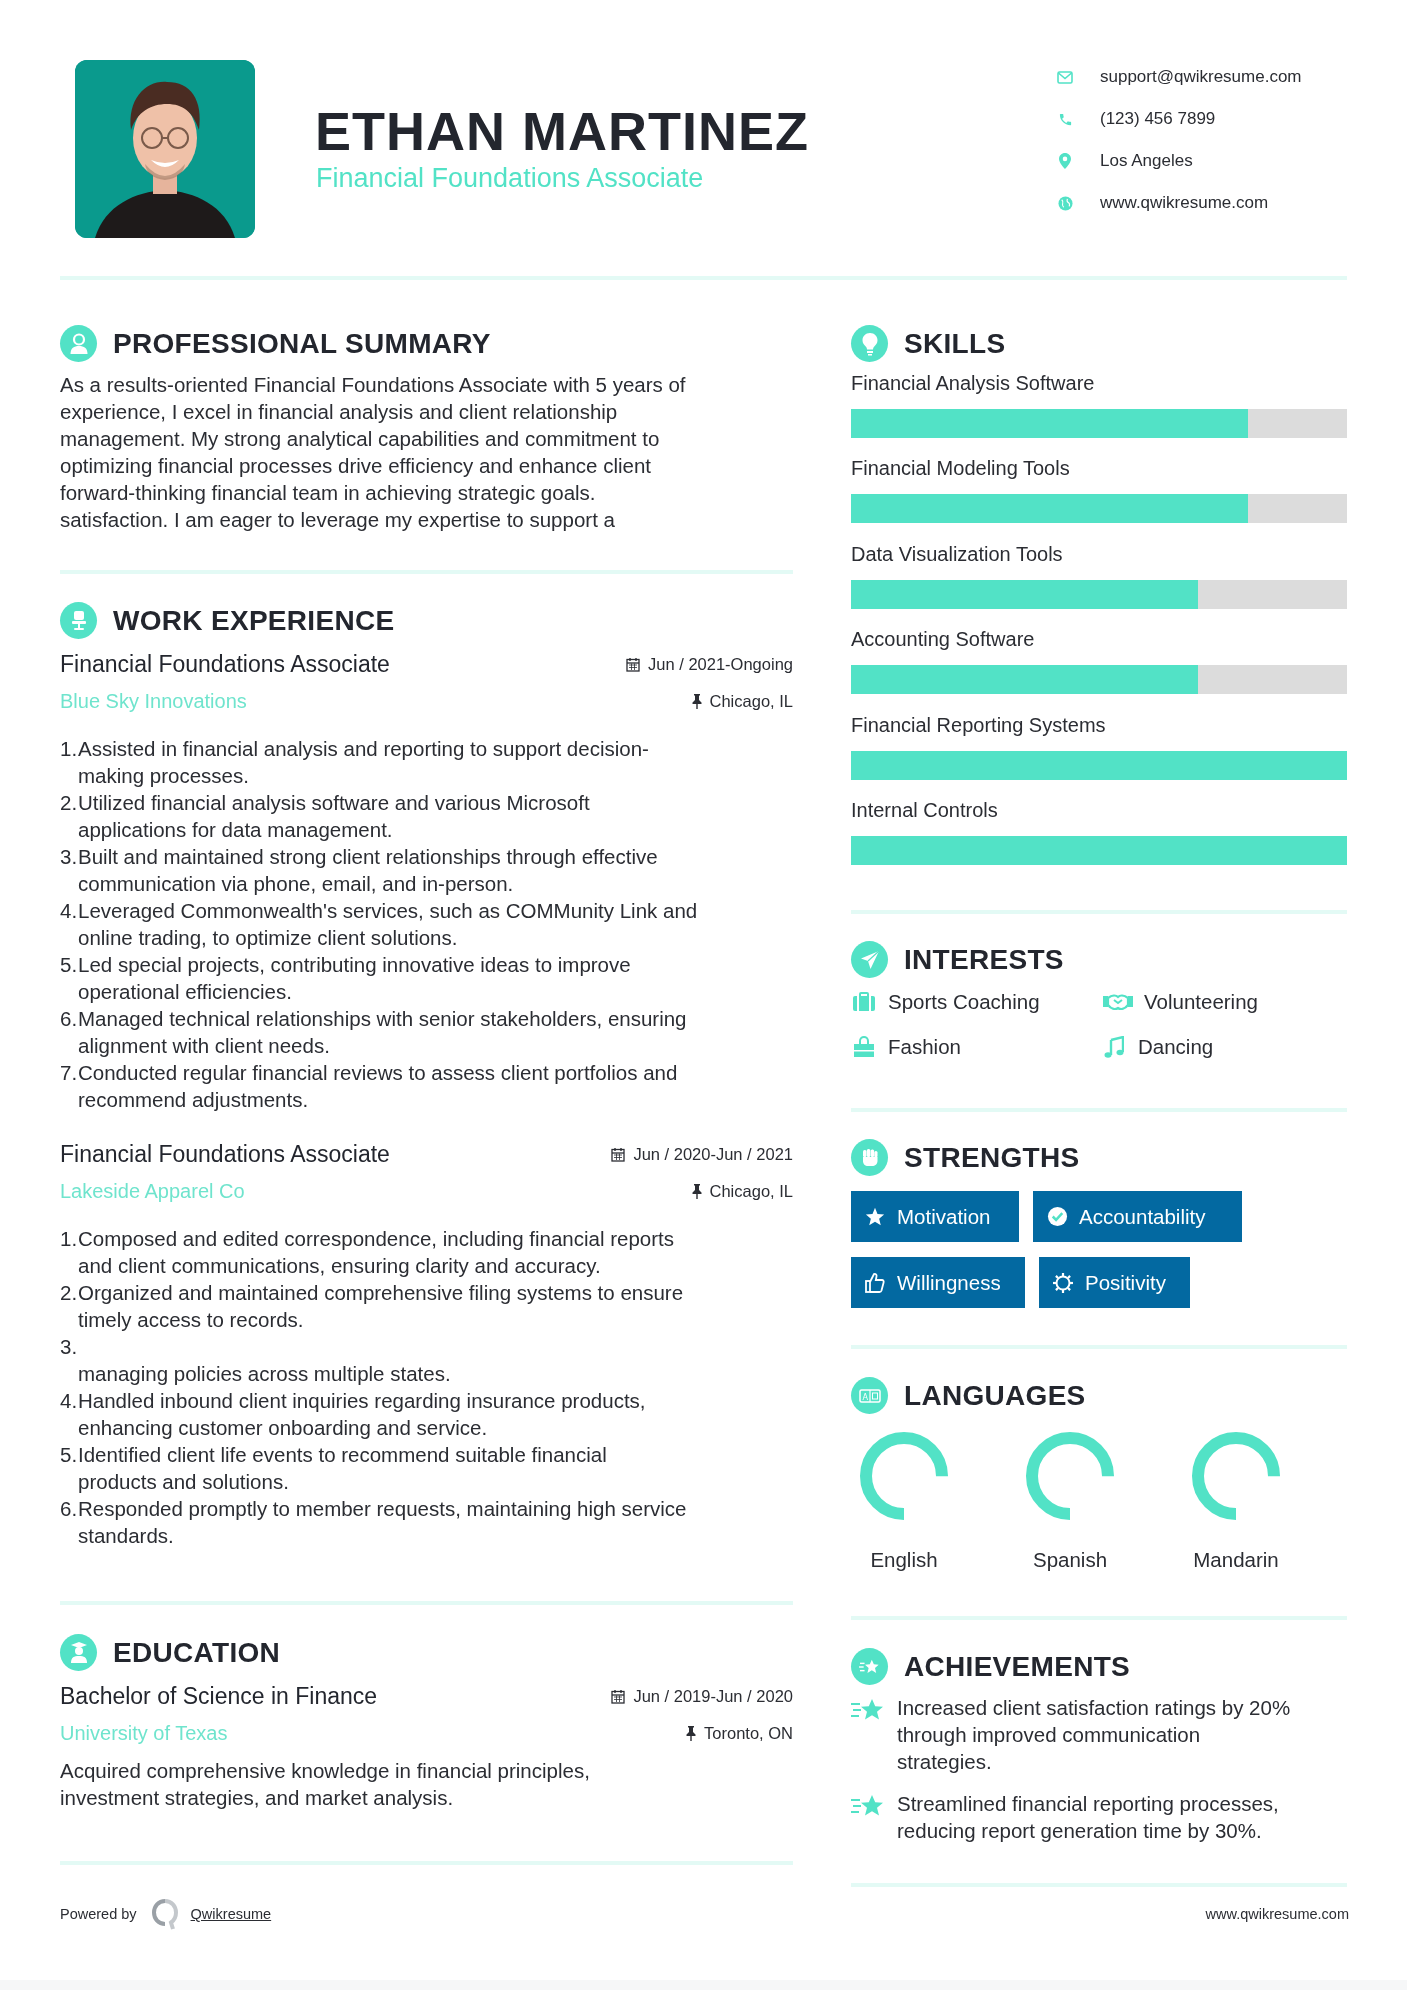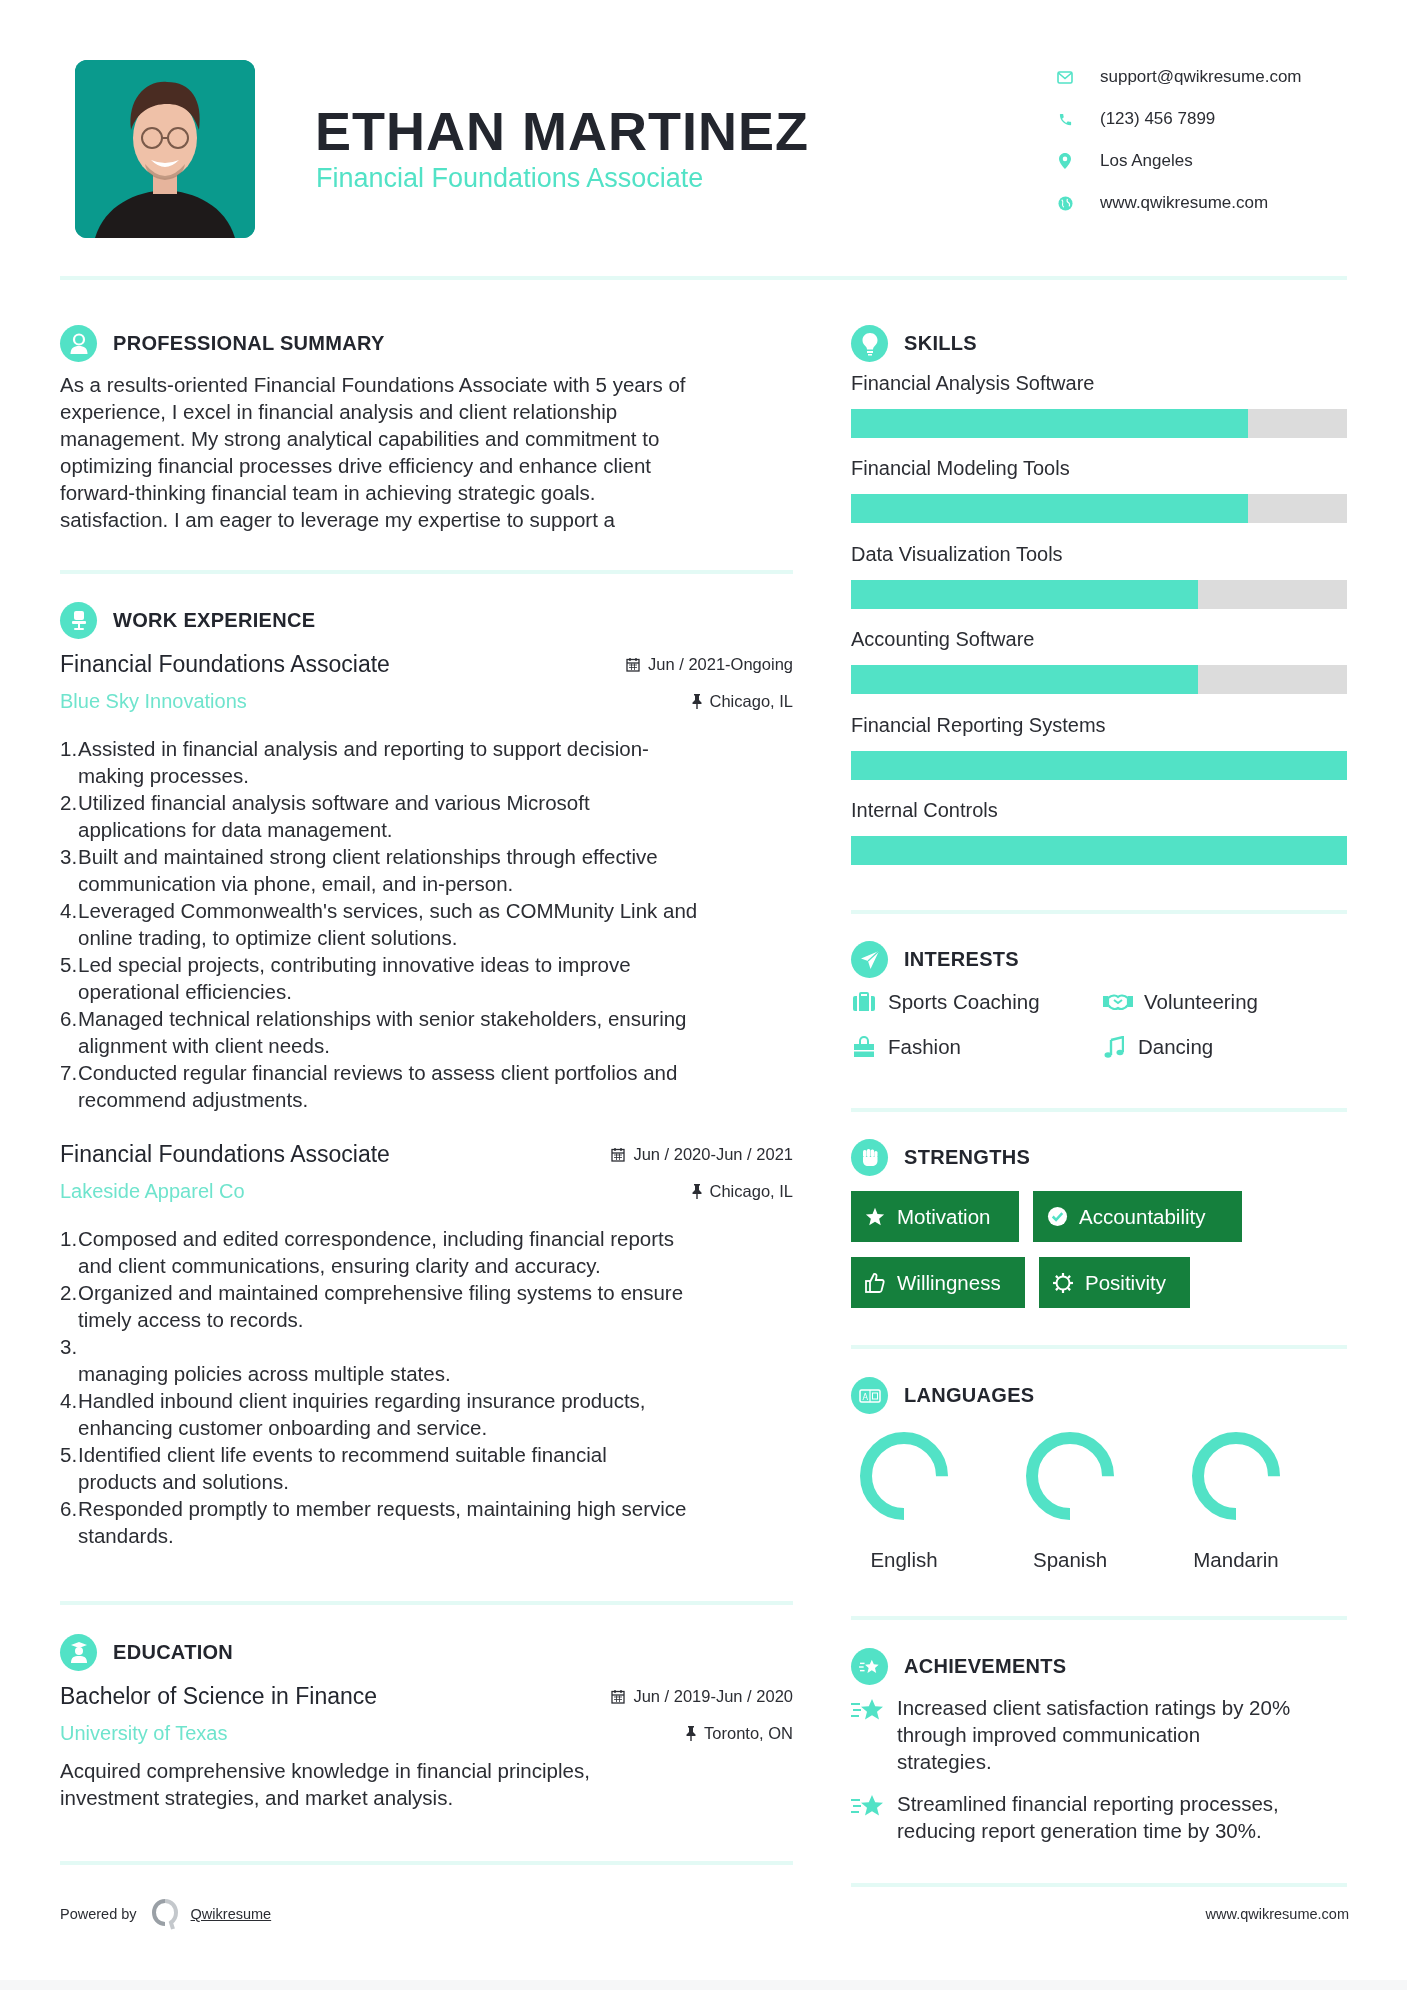--- a/index.html
+++ b/index.html
@@ -16,21 +16,21 @@
   .contacts { position: absolute; left: 1055px; top: 56px; }
   .contact-row { display: flex; align-items: center; height: 42px; }
   .contact-icon { width: 20px; height: 20px; display: flex; align-items: center; justify-content: center; margin-right: 25px; }
   .contact-text { font-size: 17px; color: #2b2d33; white-space: nowrap; }
 
   .divider { position: absolute; height: 4px; background: #e3faf5; }
 
   
   .sec-head { position: absolute; display: flex; align-items: center; }
   .sec-icon { width: 37px; height: 37px; border-radius: 50%; background: #52e2c6; display: flex; align-items: center; justify-content: center; margin-right: 16px; flex-shrink: 0; }
-  .sec-title { font-size: 20px; font-weight: 700; color: #23262e; letter-spacing: 0.3px; white-space: nowrap; }
+  .sec-title { font-size: 28px; font-weight: 700; color: #23262e; letter-spacing: 0.3px; white-space: nowrap; }
 
   .para { position: absolute; font-size: 20.5px; line-height: 27px; color: #2b2d33; }
 
   .job { position: absolute; left: 60px; width: 733px; }
   .job-row { display: flex; justify-content: space-between; align-items: center; }
   .job-title { font-size: 23px; color: #23262e; }
   .job-meta { font-size: 16.5px; color: #2b2d33; display: flex; align-items: center; white-space: nowrap; }
   .job-meta .ic { margin-right: 8px; display: inline-flex; }
   .company { font-size: 20px; color: #6fe4cd; }
   .job-list { list-style: none; margin-top: 16px; }
@@ -41,21 +41,21 @@
   .skill { position: absolute; left: 851px; width: 496px; }
   .skill-label { font-size: 20px; color: #2b2d33; white-space: nowrap; }
   .skill-bar { margin-top: 14px; height: 29px; background: #dcdcdc; position: relative; }
   .skill-fill { position: absolute; left: 0; top: 0; bottom: 0; background: #52e2c6; }
 
   
   .interest { position: absolute; display: flex; align-items: center; font-size: 20.5px; color: #2b2d33; white-space: nowrap; }
   .interest .ic { width: 26px; height: 24px; margin-right: 11px; display: flex; align-items: center; justify-content: center; }
 
   
-  .tag { position: absolute; height: 51px; background: #15803d; color: #ffffff; display: flex; align-items: center; padding-left: 12px; font-size: 20.5px; white-space: nowrap; }
+  .tag { position: absolute; height: 51px; background: #0369a1; color: #ffffff; display: flex; align-items: center; padding-left: 12px; font-size: 20.5px; white-space: nowrap; }
   .tag .ic { width: 24px; height: 24px; display: flex; align-items: center; justify-content: center; margin-right: 10px; }
 
   
   .lang { position: absolute; width: 110px; text-align: center; }
   .lang svg { display: block; margin: 0 auto; }
   .lang-label { margin-top: 26px; font-size: 20.5px; color: #2b2d33; }
 
   
   .ach { position: absolute; left: 851px; width: 500px; display: flex; }
   .ach .ic { width: 34px; flex-shrink: 0; padding-top: 2px; }

